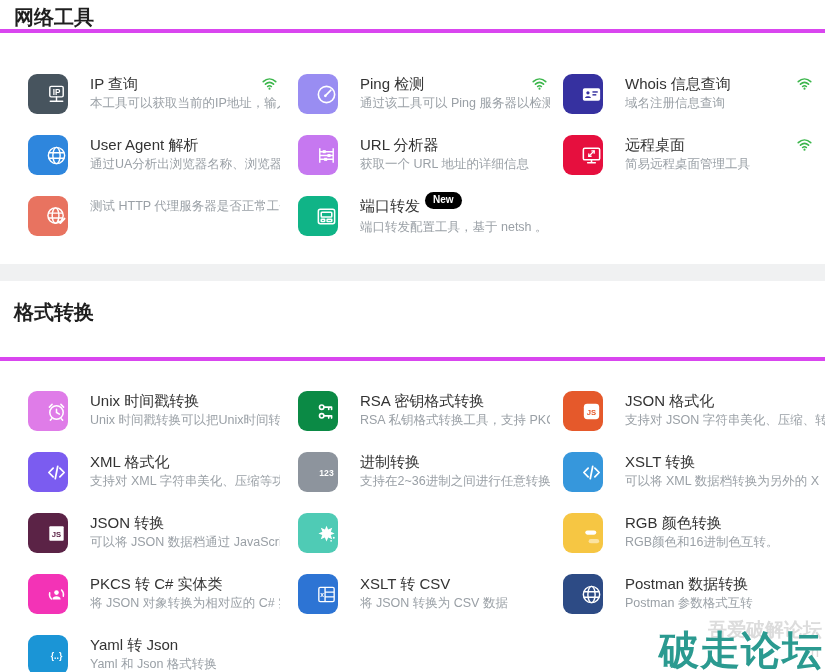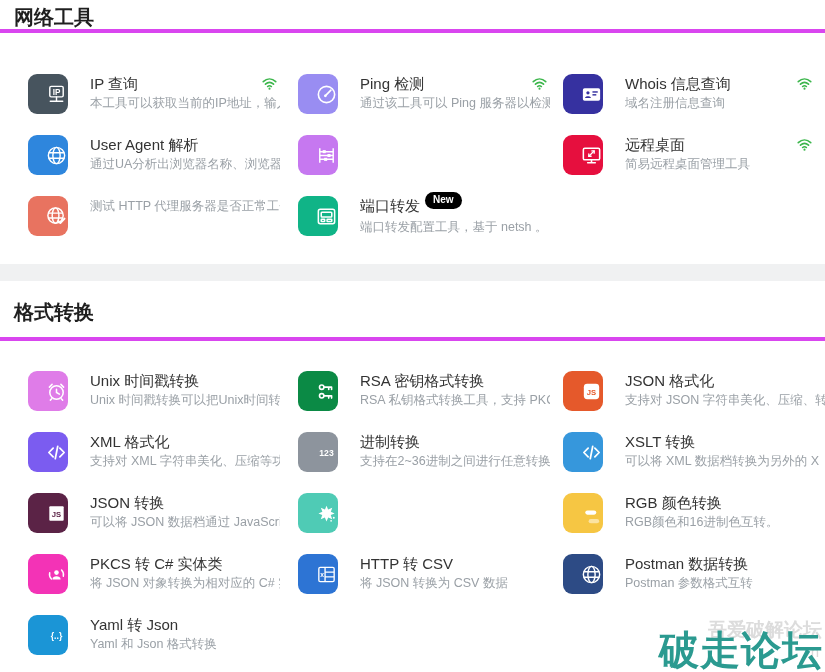--- a/index.html
+++ b/index.html
@@ -3,21 +3,21 @@
 <meta charset="utf-8">
 <style>
   html,body{margin:0;padding:0;}
   body{
     width:825px;height:672px;overflow:hidden;position:relative;
     background:#ffffff;font-family:"Liberation Sans",sans-serif;
     -webkit-font-smoothing:antialiased;
   }
   .section-head{height:33px;border-bottom:4px solid #d946ef;box-sizing:border-box;}
   .section-head h2{margin:0;padding:5px 0 0 14px;font-size:20px;line-height:24px;color:#1f1f1f;font-weight:bold;}
-  .head2{height:60px;}
+  .head2{height:80px;}
   .head2 h2{padding-top:19px;}
   .section-divider{height:17px;background:#f0f1f2;margin-top:28px;}
   .grid{display:grid;grid-template-columns:270px 265px 262px;row-gap:21px;padding-left:28px;}
   .grid1{margin-top:41px;}
   .grid2{margin-top:30px;}
   .card{display:flex;height:40px;cursor:pointer;}
   .icon{width:40px;height:40px;border-radius:9px;flex:none;display:flex;align-items:center;justify-content:flex-end;}
   .icon svg{display:block;}
   .card-text{margin-left:22px;width:190px;position:relative;}
   .card:nth-child(3n) .card-text{width:215px;}
@@ -122,20 +122,24 @@
         <svg viewBox="0 0 24 24" width="23" height="23">
           <g fill="none" stroke="#fff" stroke-width="1.5">
             <path d="M5 4.5v15M19 4.5v15"></path>
             <path d="M5 8h14M5 12h14M5 16h14"></path>
           </g>
           <rect x="8" y="6.4" width="3.2" height="3.2" fill="#fff"></rect>
           <rect x="13" y="10.4" width="3.2" height="3.2" fill="#fff"></rect>
           <rect x="9.5" y="14.4" width="3.2" height="3.2" fill="#fff"></rect>
         </svg>
       </span>
+      <div class="card-text">
+        <div class="title-row"><span>URL 分析器</span></div>
+        <div class="desc">获取一个 URL 地址的详细信息</div>
+      </div>
     </div>
     <div class="card">
       <span class="icon" style="background: rgb(230, 15, 62);">
         <svg viewBox="0 0 24 24" width="23" height="23">
           <g fill="none" stroke="#fff" stroke-width="1.6" stroke-linecap="round">
             <rect x="3.5" y="4.5" width="17" height="12" rx="1.5"></rect>
             <path d="M12 16.5v2.3M8 19.5h8"></path>
           </g>
           <g fill="none" stroke="#fff" stroke-width="1.4" stroke-linecap="round">
             <path d="M9.2 12.8 L14.8 7.2"></path>
@@ -323,21 +327,21 @@
       <span class="icon" style="background: rgb(45, 116, 212);">
         <svg viewBox="0 0 24 24" width="23" height="23">
           <g fill="none" stroke="#fff" stroke-width="1.4">
             <rect x="4" y="4.5" width="16" height="15" rx="1.5"></rect>
             <path d="M10.5 4.5v15M10.5 9.5h9.5M10.5 14.5h9.5"></path>
           </g>
           <text x="7.3" y="14.6" text-anchor="middle" font-size="7" font-weight="bold" fill="#fff" font-family="Liberation Sans,sans-serif">x</text>
         </svg>
       </span>
       <div class="card-text">
-        <div class="title-row"><span>HTTP 转 CSV</span></div>
+        <div class="title-row"><span>XSLT 转 CSV</span></div>
         <div class="desc">将 JSON 转换为 CSV 数据</div>
       </div>
     </div>
     <div class="card">
       <span class="icon" style="background: rgb(45, 75, 133);">
         <svg viewBox="0 0 24 24" width="23" height="23" fill="none" stroke="#fff" stroke-width="1.5">
           <circle cx="12" cy="12" r="8.5"></circle>
           <ellipse cx="12" cy="12" rx="3.8" ry="8.5"></ellipse>
           <path d="M3.8 9.2h16.4M3.8 14.8h16.4"></path>
         </svg>

